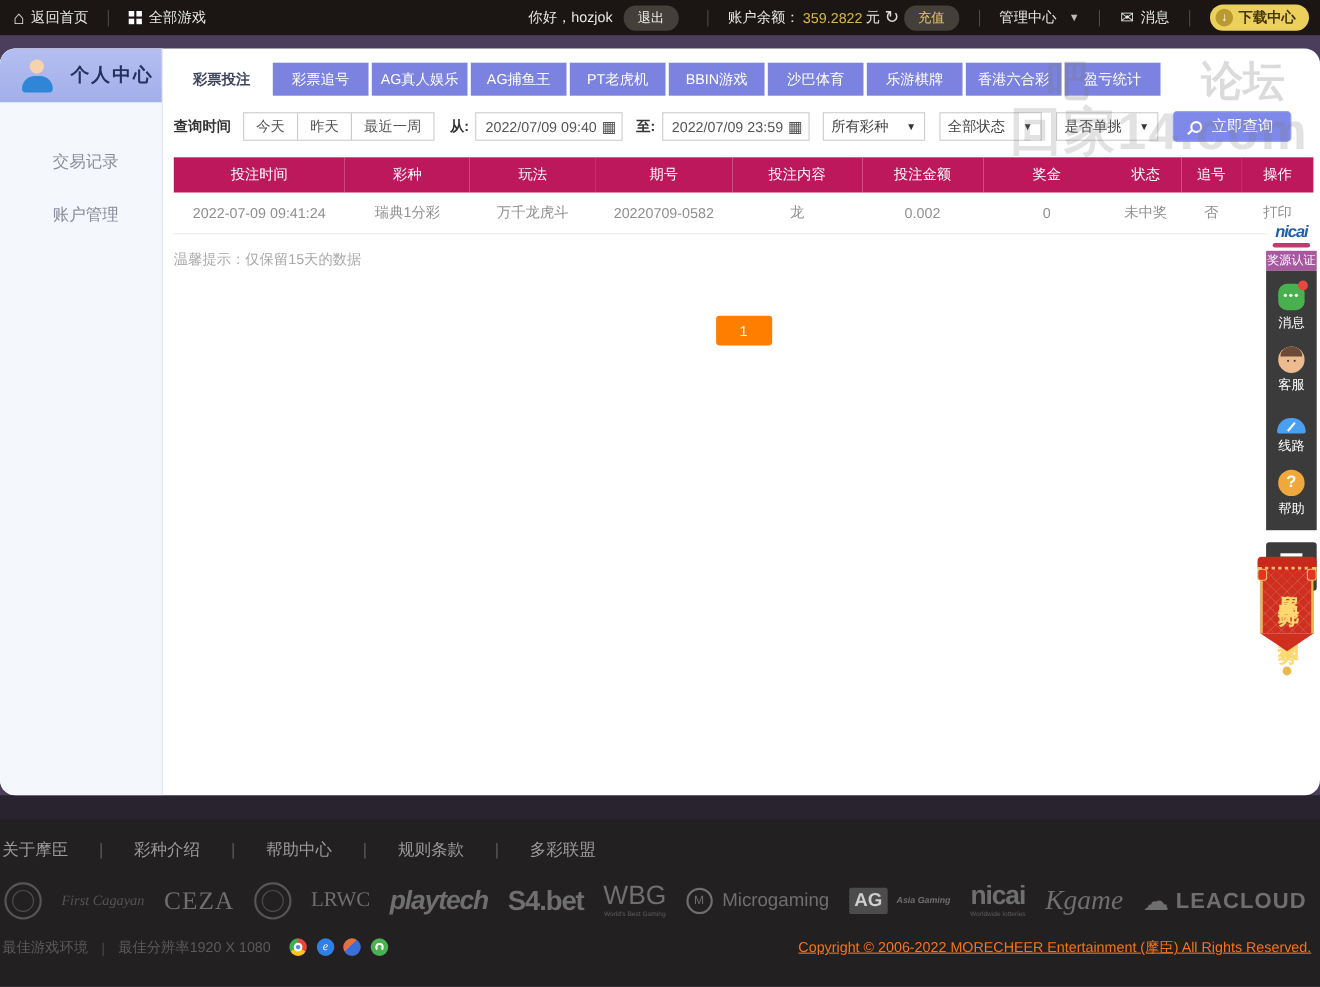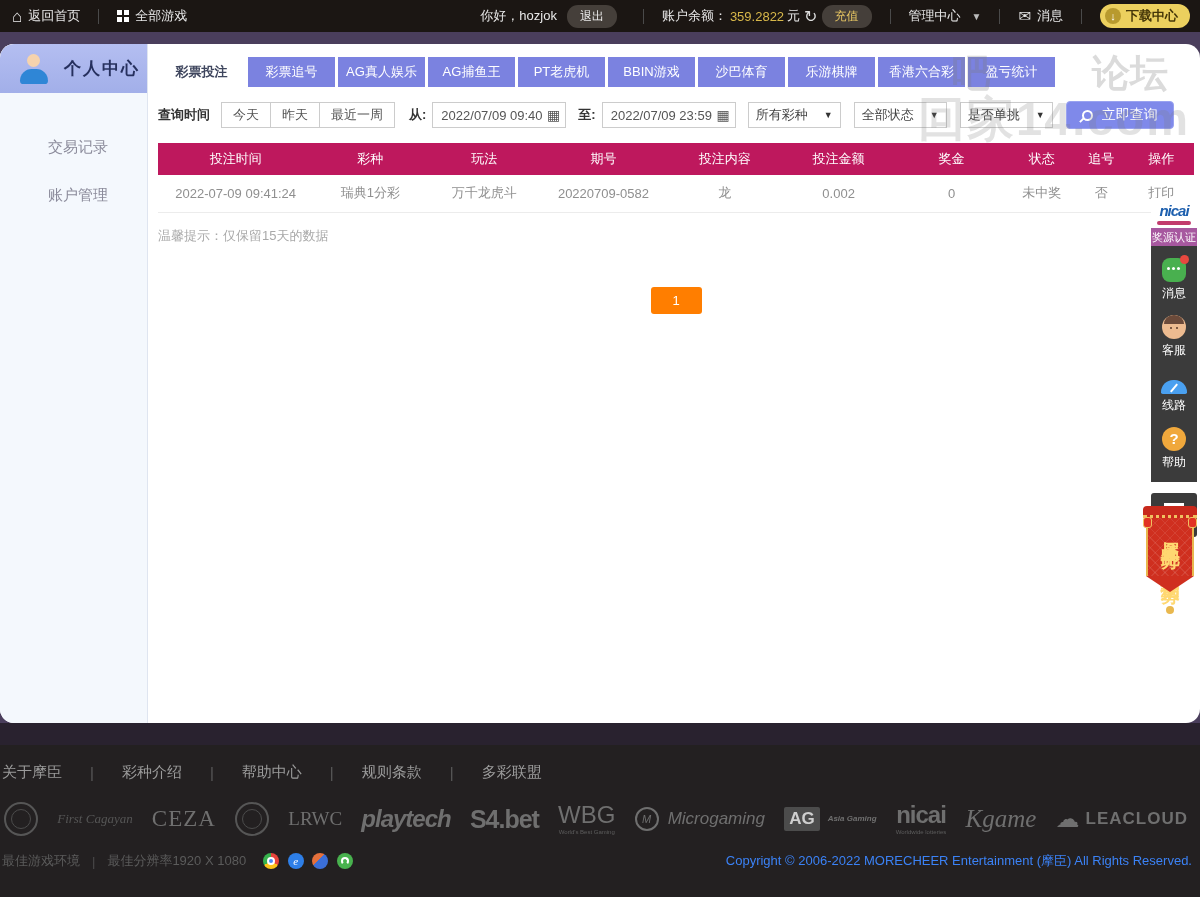--- a/index.html
+++ b/index.html
@@ -119,38 +119,38 @@
   .emblem::after { content:""; position:absolute; inset:5px; border:1px solid #4c4c4c; border-radius:50%; }
   .lg-script { font-family:"Liberation Serif",serif; font-style:italic; font-size:13px; color:#555; }
   .lg-ceza { font-family:"Liberation Serif",serif; font-size:23px; letter-spacing:1px; }
   .lg-lrwc { font-family:"Liberation Serif",serif; font-size:19px; }
   .lg-playtech { font-style:italic; font-weight:bold; font-size:24px; letter-spacing:-1px; }
   .lg-sbet { font-weight:bold; font-size:25px; letter-spacing:-1px; }
   .lg-col { display:flex; flex-direction:column; align-items:center; line-height:1; }
   .lg-wbg { font-family:Liberation Sans, sans-serif; font-size:24px; }
   .lg-sub { font-size:6px; color:#5d5d5d; margin-top:2px; }
   .lg-micro::before { content:"M"; display:inline-flex; align-items:center; justify-content:center; width:20px; height:20px; border:2px solid #6f6f6f; border-radius:50%; font-size:11px; margin-right:5px; }
-  .lg-micro { font-size:17px; display:flex; align-items:center;font-style:italic; }
+  .lg-micro { font-size:17px; display:flex; align-items:center; }
   .ag-box { background:#4c4c4c; color:#cfcfcf; font-weight:bold; font-size:17px; padding:2px 5px; border-radius:2px; margin-right:4px; }
   .ag-sub { font-size:8px; font-weight:bold; font-style:italic; line-height:1.1; }
   .lg-nicai { font-weight:bold; font-size:24px; letter-spacing:-1px; }
   .lg-kgame { font-family:"Liberation Serif",serif; font-style:italic; font-size:25px; }
-  .lg-lea { font-weight:bold; font-size:17px; letter-spacing:1px; display:flex; align-items:center; gap:5px; }
+  .lg-lea { font-weight:bold; font-size:20px; letter-spacing:1px; display:flex; align-items:center; gap:5px; }
   .lg-lea::before { content:"☁"; font-size:24px; }
   .f-bottom { display:flex; align-items:center; justify-content:space-between; padding:12px 6px 0 2px; font-size:13px; color:#5b5b5b; }
   .fb-left { display:flex; align-items:center; gap:12px; }
   .fb-sep { color:#4a4a4a; }
   .bi { width:16px; height:16px; border-radius:50%; position:relative; display:inline-block; margin-left:5px; vertical-align:middle; }
   .bi-chrome { background:conic-gradient(#e8453c 0 120deg,#fcc419 120deg 240deg,#37b24d 240deg 360deg); }
   .bi-chrome::after { content:""; position:absolute; inset:4px; background:#4a8af4; border:2px solid #fff; border-radius:50%; }
   .bi-ie { background:#2e7fe8; color:#fff; font-size:11px; font-style:italic; text-align:center; line-height:16px; font-family:"Liberation Serif",serif; }
   .bi-moz { background:linear-gradient(135deg,#e4703c 0 42%,#3b6fd8 42%); }
   .bi-360 { background:#48b24e; }
   .bi-360::after { content:""; position:absolute; inset:4px; border:2px solid #fff; border-radius:50%; border-bottom-color:transparent; }
-  .copyright { padding-right:2px; color:#3b82f6; }
+  .copyright { padding-right:2px; color:#f97316;text-decoration:underline; }
 </style>
 </head>
 <body>
 
 <div class="page">
 
   <header class="topbar">
     <div class="tb-left">
       <div class="tb-item">
         <span class="ic-home">⌂</span>

